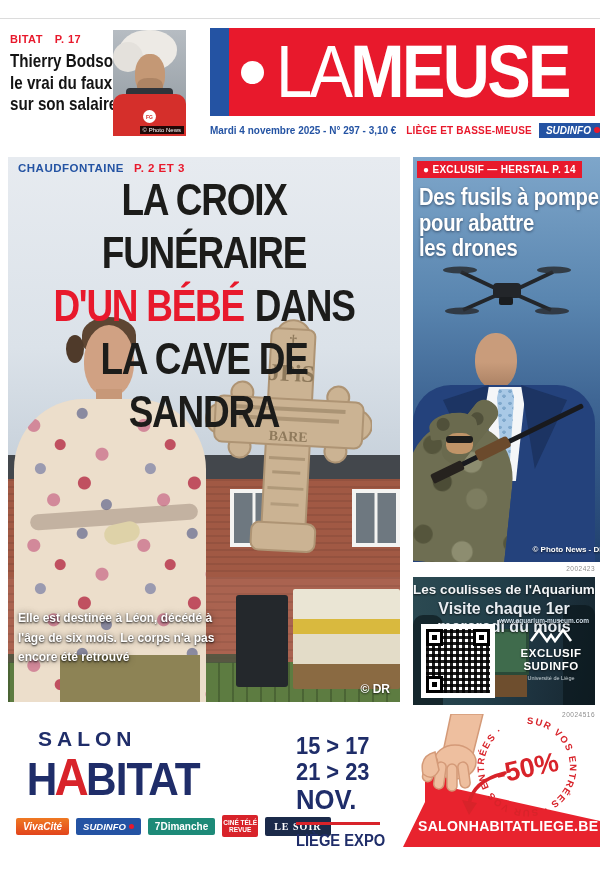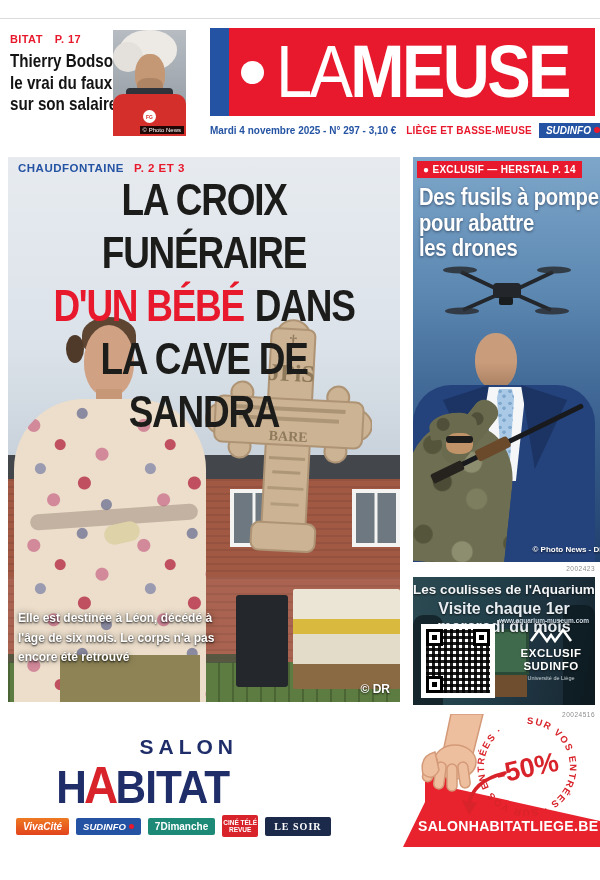--- a/index.html
+++ b/index.html
@@ -139,21 +139,21 @@
       repeating-linear-gradient(90deg, rgba(0,0,0,.88) 0 3px, #fff 3px 6px); }
   .finder { position:absolute; width:17px; height:17px; border:3px solid #000; background:#fff; }
   .finder::after { content:""; position:absolute; inset:3px; background:#000; }
   .f-tl { left:0; top:0; } .f-tr { right:0; top:0; } .f-bl { left:0; bottom:0; }
   .aq-brand { position:absolute; left:98px; top:50px; width:80px; text-align:center; color:#fff; }
   .aq-brand .bl { font-size:11.5px; font-weight:900; letter-spacing:.5px; line-height:13px; text-shadow:0 1px 2px rgba(0,0,0,.6); }
   .aq-brand .bs { font-size:5.5px; color:#cdd6da; margin-top:2px; }
 
   
   .footer { position:absolute; left:0; top:720px; width:600px; height:160px; background:#fff; }
-  .salon-logo { position:absolute; left:18px; top:15px; width:220px; text-align:right; color:#1f2d69; }
+  .salon-logo { position:absolute; left:18px; top:7px; width:220px; text-align:left; color:#1f2d69; }
   .salon-top { font-size:21px; font-weight:900; letter-spacing:5px; margin-left:20px; }
   .salon-main { font-size:46px; font-weight:900; letter-spacing:-1px; line-height:1.02; transform:scaleX(.92); white-space:nowrap; }
   .salon-main .red-a { color:#d8232a; font-size:1.12em; margin:0 -2px; }
   .sponsors { position:absolute; left:16px; top:95px; display:flex; align-items:center; gap:7px; }
   .chip { color:#fff; font-weight:900; border-radius:2px; }
   .chip-viva { background:linear-gradient(#ef7923,#e2441c); font-style:italic; font-size:10px; padding:3px 7px; }
   .chip-sud { background:#2453a3; font-style:italic; font-size:9.5px; padding:3px 7px; display:flex; align-items:center; gap:3px; }
   .chip-sud .rdot { width:5px; height:5px; background:#e8192c; border-radius:50%; display:inline-block; }
   .chip-dim { background:#1d8a78; font-size:10px; padding:3px 7px; }
   .chip-cine { background:#d8232a; font-size:6.5px; line-height:7px; width:36px; height:22px; display:flex; align-items:center; justify-content:center; text-align:center; padding:1px; }
@@ -357,20 +357,27 @@
       <span class="chip chip-viva">VivaCité</span>
       <span class="chip chip-sud">
           <span>SUDINFO</span>
           <span class="rdot"></span>
         </span>
       <span class="chip chip-dim">7Dimanche</span>
       <span class="chip chip-cine">CINÉ TÉLÉ REVUE</span>
       <span class="chip chip-soir">LE SOIR</span>
     </div>
 
+    <div class="dates">
+      <div class="dl">15 &gt; 17</div>
+      <div class="dl">21 &gt; 23</div>
+      <div class="dn">NOV.</div>
+      <div class="redline"></div>
+      <div class="venue">LIÈGE EXPO</div>
+    </div>
 
     <div class="promo">
       <svg class="house-svg" width="200" height="118" viewBox="0 0 200 118">
         <polygon points="25,12 57,12 57,27 200,59 203,85 3,85 25,40" fill="#e8232e"></polygon>
       </svg>
       <div class="promo-site">SALONHABITATLIEGE.BE</div>
       <svg class="hand-svg" width="120" height="92" viewBox="0 0 120 92">
         <g fill="#eebf9f" stroke="#d49a78" stroke-width="1.5">
           <polygon points="60,0 92,0 82,40 52,38"></polygon>
           <ellipse cx="64" cy="48" rx="21" ry="17"></ellipse>

